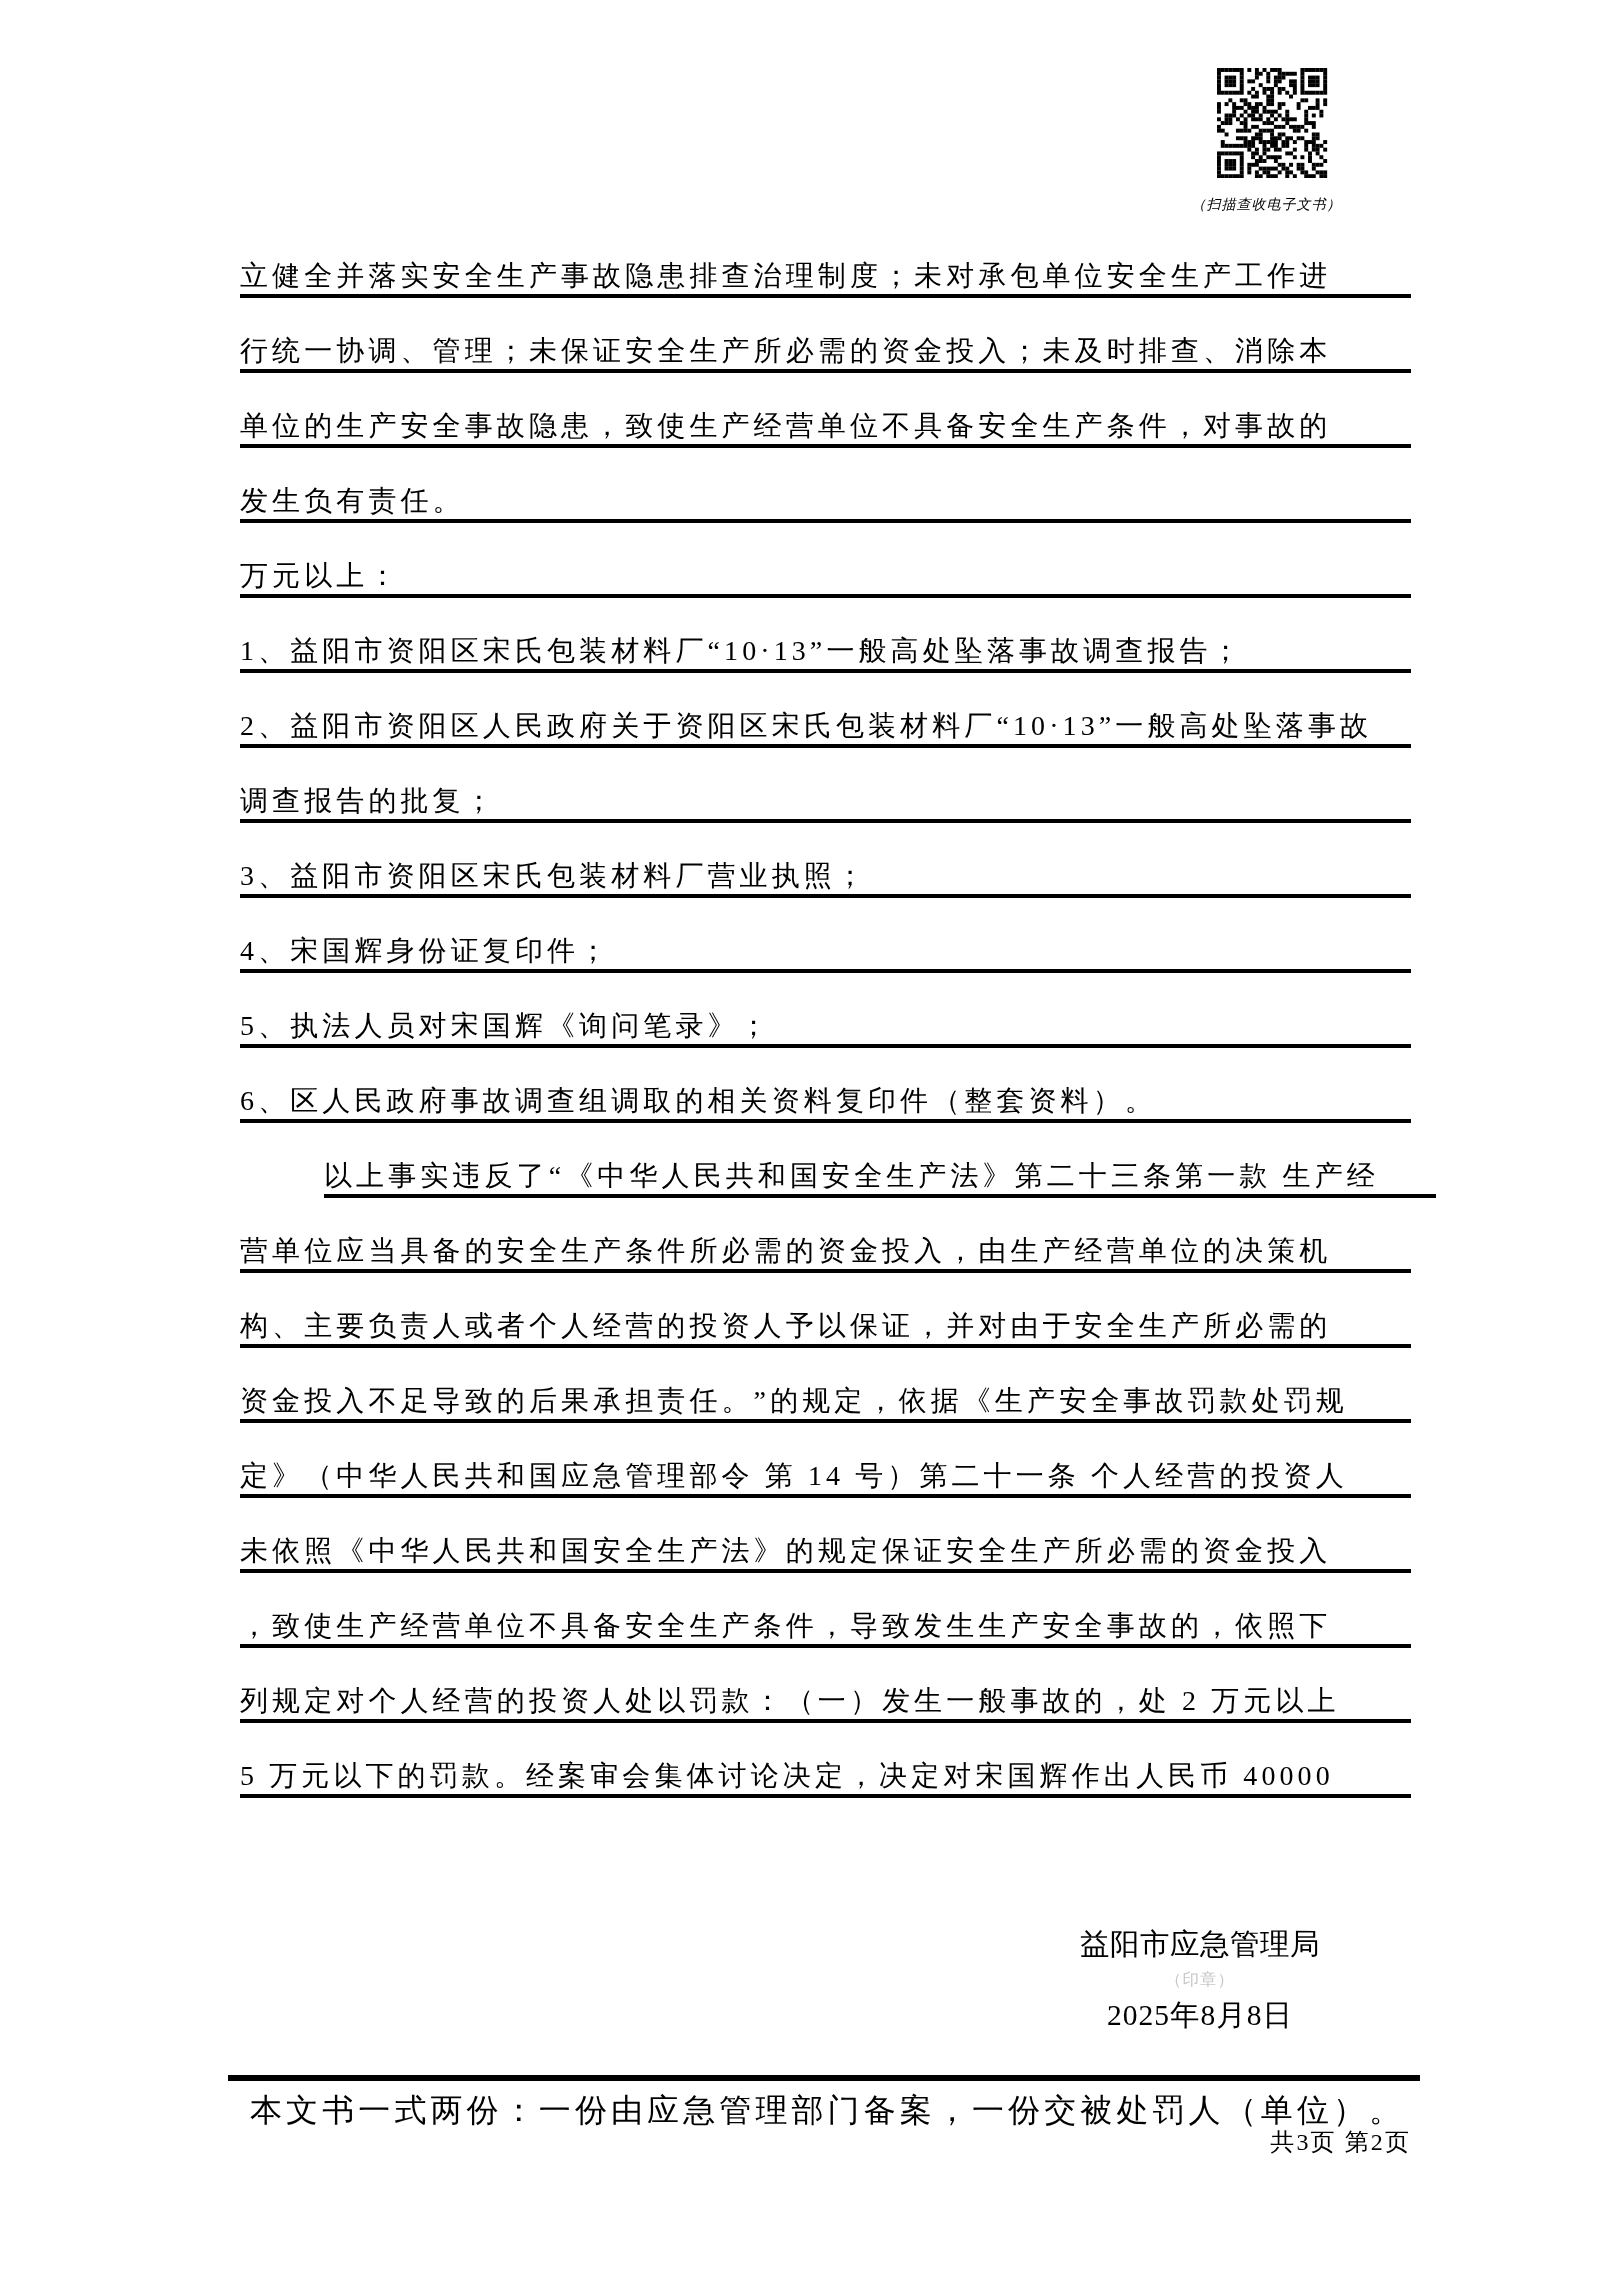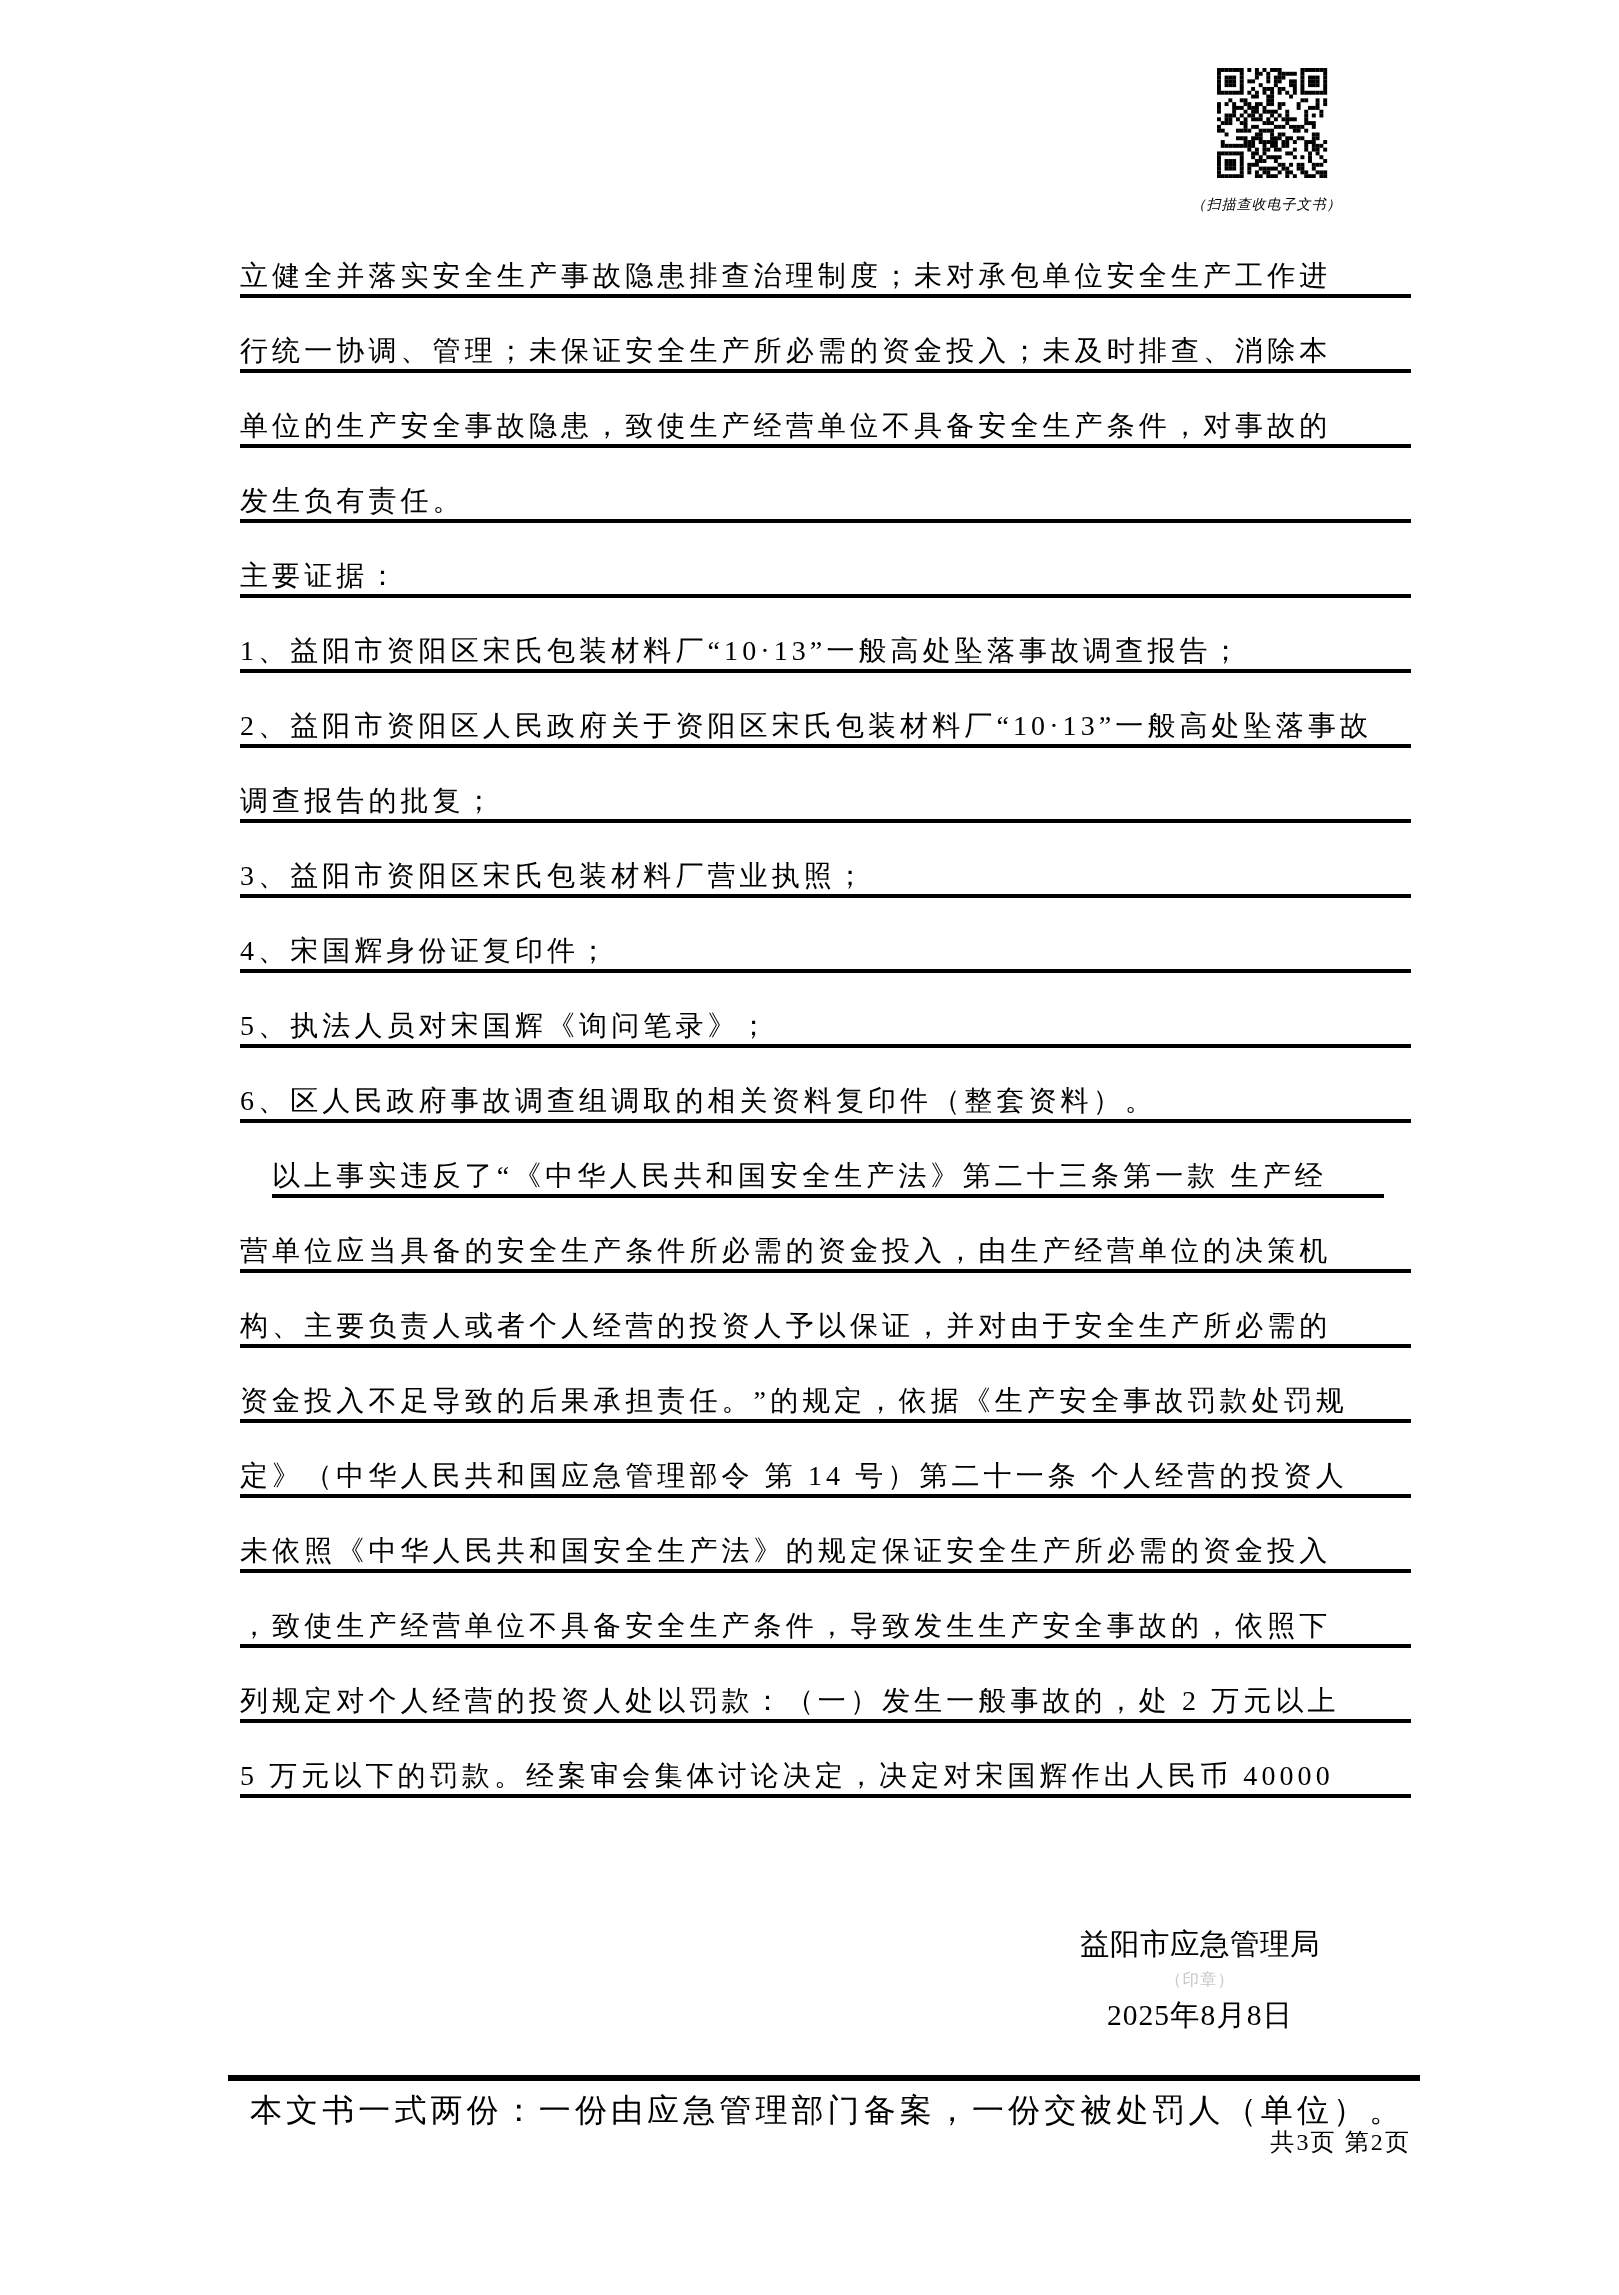--- a/index.html
+++ b/index.html
@@ -24,21 +24,21 @@
   
   .body { position:absolute; left:240px; top:223px; width:1171px; }
   .line {
     height:75px; width:100%;
     border-bottom:4.1px solid #000000;
     display:flex; align-items:flex-end;
     padding-bottom:4.1px;
     font-size:28px; line-height:1.05; letter-spacing:4.1px;
     white-space:nowrap;
   }
-  .line.indent { margin-left:32px; width:calc(100% - 59px); }
+  .line.indent { margin-left:84px; width:calc(100% - 59px); }
 
   
   .signature { position:absolute; left:983px; top:1925px; width:434px; text-align:center; }
   .sig-agency { font-size:29.5px; letter-spacing:0.5px; }
   .sig-seal { font-size:16.5px; color:#c6c6c6; margin-top:4.1px; letter-spacing:1px; }
   .sig-date { font-size:29.5px; margin-top:5.2px; letter-spacing:1px; }
 
   
   .footer-rule { position:absolute; left:228px; top:2075px; width:1192px; height:6.2px; background:#000000; }
   .footer-note { position:absolute; left:250px; top:2089px; font-size:32px; letter-spacing:4.1px; white-space:nowrap; }
@@ -460,21 +460,21 @@
       <div class="line">
         <span>行统一协调、管理；未保证安全生产所必需的资金投入；未及时排查、消除本</span>
       </div>
       <div class="line">
         <span>单位的生产安全事故隐患，致使生产经营单位不具备安全生产条件，对事故的</span>
       </div>
       <div class="line">
         <span>发生负有责任。</span>
       </div>
       <div class="line">
-        <span>主要证据：</span>
+        <span>万元以上：</span>
       </div>
       <div class="line">
         <span>1、益阳市资阳区宋氏包装材料厂“10·13”一般高处坠落事故调查报告；</span>
       </div>
       <div class="line">
         <span>2、益阳市资阳区人民政府关于资阳区宋氏包装材料厂“10·13”一般高处坠落事故</span>
       </div>
       <div class="line">
         <span>调查报告的批复；</span>
       </div>

